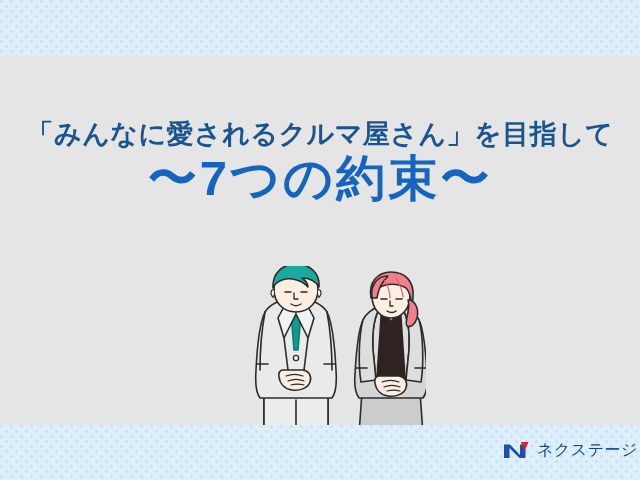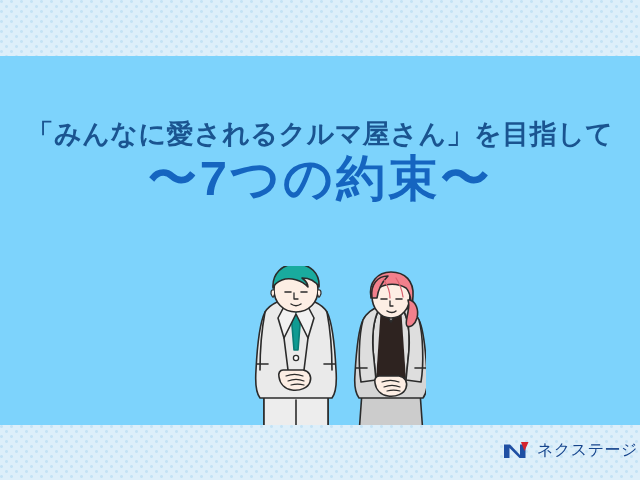--- a/index.html
+++ b/index.html
@@ -9,21 +9,21 @@
     background: #ffffff;
   }
   body {
     font-family: "Liberation Sans", "DejaVu Sans", sans-serif;
   }
 
   #banner {
     position: relative;
     width: 640px;
     height: 480px;
-    background: #7dd3fc;
+    background: #e5e5e5;
     overflow: hidden;
   }
 
   
   .dot-band {
     position: absolute;
     left: 0;
     width: 640px;
     background-color: #ddeffa;
     background-image:

